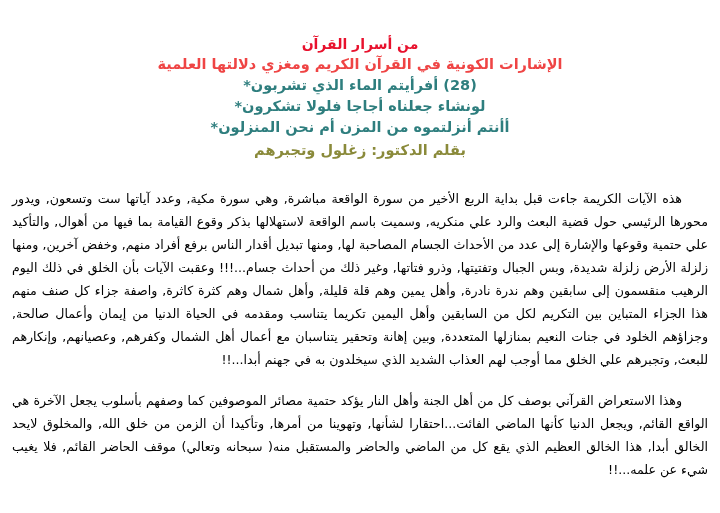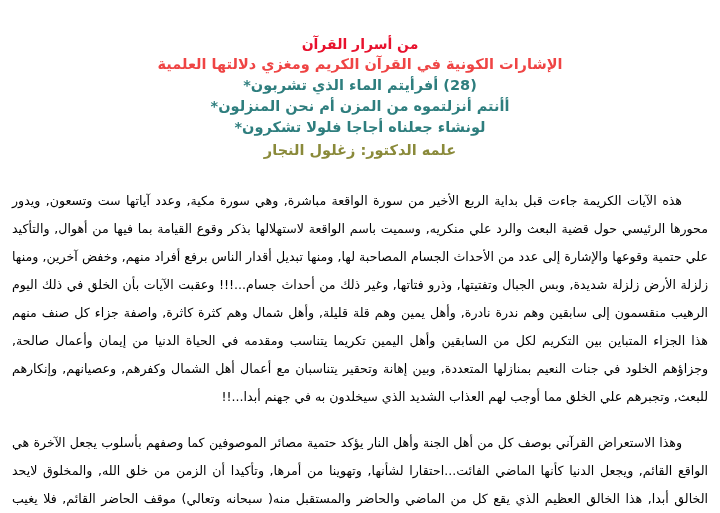--- a/index.html
+++ b/index.html
@@ -51,37 +51,37 @@
     letter-spacing: 1px;
   }
   .body-block {
     margin-top: 26px;
   }
   p.para {
     margin: 0 0 18px 0;
     text-align: justify;
     text-justify: inter-word;
     font-size: 12.6px;
-    line-height: 28px;
+    line-height: 23px;
     text-indent: 26px;
     color: #000000;
   }
 </style>
 </head>
 <body>
 
 <div class="page">
 
   <div class="header-block">
     <div class="title-main">من أسرار القرآن</div>
     <div class="subtitle">الإشارات الكونية في القرآن الكريم ومغزي دلالتها العلمية</div>
     <div class="verse">(28) أفرأيتم الماء الذي تشربون*</div>
+    <div class="verse">لونشاء جعلناه أجاجا فلولا تشكرون*</div>
     <div class="verse">أأنتم أنزلتموه من المزن أم نحن المنزلون*</div>
-    <div class="verse">لونشاء جعلناه أجاجا فلولا تشكرون*</div>
-    <div class="author">علمه الدكتور: زغلول النجار</div>
+    <div class="author">بقلم الدكتور: زغلول وتجبرهم</div>
   </div>
 
   <div class="body-block">
     <p class="para">هذه الآيات الكريمة جاءت قبل بداية الربع الأخير من سورة الواقعة مباشرة, وهي سورة مكية, وعدد آياتها ست وتسعون, ويدور محورها الرئيسي حول قضية البعث والرد علي منكريه, وسميت باسم الواقعة لاستهلالها بذكر وقوع القيامة بما فيها من أهوال, والتأكيد علي حتمية وقوعها والإشارة إلى عدد من الأحداث الجسام المصاحبة لها, ومنها تبديل أقدار الناس برفع أفراد منهم, وخفض آخرين, ومنها زلزلة الأرض زلزلة شديدة, وبس الجبال وتفتيتها, وذرو فتاتها, وغير ذلك من أحداث جسام...!!! وعقبت الآيات بأن الخلق في ذلك اليوم الرهيب منقسمون إلى سابقين وهم ندرة نادرة, وأهل يمين وهم قلة قليلة, وأهل شمال وهم كثرة كاثرة, واصفة جزاء كل صنف منهم هذا الجزاء المتباين بين التكريم لكل من السابقين وأهل اليمين تكريما يتناسب ومقدمه في الحياة الدنيا من إيمان وأعمال صالحة, وجزاؤهم الخلود في جنات النعيم بمنازلها المتعددة, وبين إهانة وتحقير يتناسبان مع أعمال أهل الشمال وكفرهم, وعصيانهم, وإنكارهم للبعث, وتجبرهم علي الخلق مما أوجب لهم العذاب الشديد الذي سيخلدون به في جهنم أبدا...!!</p>
     <p class="para">وهذا الاستعراض القرآني بوصف كل من أهل الجنة وأهل النار يؤكد حتمية مصائر الموصوفين كما وصفهم بأسلوب يجعل الآخرة هي الواقع القائم, ويجعل الدنيا كأنها الماضي الفائت...احتقارا لشأنها, وتهوينا من أمرها, وتأكيدا أن الزمن من خلق الله, والمخلوق لايحد الخالق أبدا, هذا الخالق العظيم الذي يقع كل من الماضي والحاضر والمستقبل منه( سبحانه وتعالي) موقف الحاضر القائم, فلا يغيب شيء عن علمه...!!</p>
 
   </div>
 
 </div>
 

